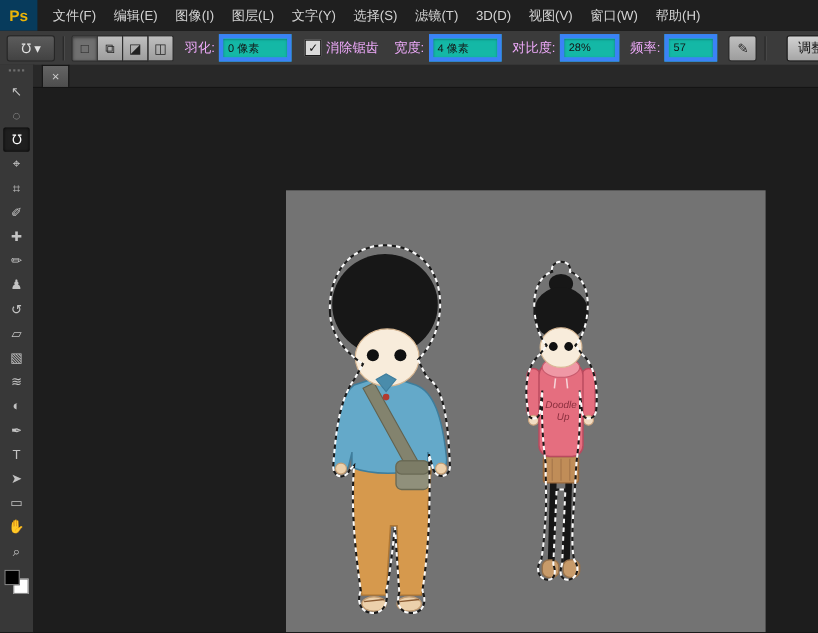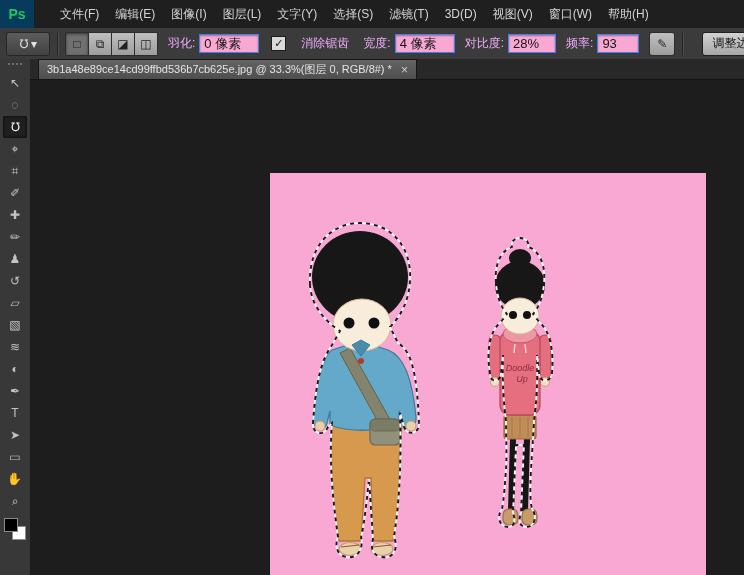--- a/index.html
+++ b/index.html
@@ -5,43 +5,43 @@
   html,body{margin:0;padding:0;background:#111;}
   #app{position:relative;width:744px;height:575px;overflow:hidden;
        font-family:"Liberation Sans",sans-serif;background:#1d1d1d;
        -webkit-user-select:none;user-select:none;}
 
   
   .menubar{position:absolute;left:0;top:0;width:744px;height:28px;
            background:#1f1f1f;border-bottom:1px solid #000;
            display:flex;align-items:stretch;}
   .ps-logo{width:34px;display:flex;align-items:center;justify-content:center;
-           background:#073b5c;color:#22c55e;font-size:14px;font-weight:bold;}
-  .menus{display:flex;align-items:center;padding-left:18px;}
+           background:#073b5c;color:#eab308;font-size:14px;font-weight:bold;}
+  .menus{display:flex;align-items:center;padding-left:6px;}
   .menu-item{padding:0 8px;font-size:12px;color:#d4d4d4;line-height:28px;cursor:default;white-space:nowrap;}
 
   
   .optionsbar{position:absolute;left:0;top:28px;width:744px;height:31px;
               background:#3b3b3b;border-bottom:1px solid #141414;
               display:flex;align-items:center;font-size:12px;color:#d0d0d0;white-space:nowrap;}
   .tool-preset{margin-left:6px;width:42px;height:22px;flex:none;
                background:linear-gradient(#5c5c5c,#424242);border:1px solid #262626;border-radius:3px;
                display:flex;align-items:center;justify-content:center;gap:3px;color:#e3e3e3;font-size:12px;}
   .ob-sep{width:1px;height:22px;background:#262626;margin:0 7px;box-shadow:1px 0 0 #4d4d4d;flex:none;}
   .mode-group{display:flex;flex:none;}
   .mode-btn{width:22px;height:22px;display:flex;align-items:center;justify-content:center;
             background:linear-gradient(#bfbfbf,#9d9d9d);border:1px solid #2c2c2c;border-left:none;
             color:#222;font-size:12px;}
   .mode-btn.first{border-left:1px solid #2c2c2c;border-radius:2px 0 0 2px;}
   .mode-btn.last{border-radius:0 2px 2px 0;}
   .mode-btn.active{background:#707070;box-shadow:inset 0 1px 3px rgba(0,0,0,.55);}
   .ob-label{margin:0 4px 0 10px;color:#f0abfc;}
-  .ob-well{height:17px;background:#f9a8d4;border:1px solid #3b82f6;
+  .ob-well{height:17px;background:#14b8a6;border:4px solid #3b82f6;
            box-shadow:inset 0 1px 2px rgba(0,0,0,.35);color:#141414;
-           display:flex;align-items:center;padding:0 4px;font-size:13px;flex:none;}
+           display:flex;align-items:center;padding:0 4px;font-size:10px;flex:none;}
   .checkbox{width:13px;height:13px;background:#dadada;border:1px solid #1c1c1c;flex:none;
             display:flex;align-items:center;justify-content:center;font-size:11px;color:#111;margin-left:12px;}
   .pen-toggle{margin-left:10px;width:24px;height:22px;flex:none;border-radius:3px;
               background:linear-gradient(#bfbfbf,#9d9d9d);border:1px solid #2c2c2c;
               display:flex;align-items:center;justify-content:center;color:#222;font-size:12px;}
   .refine-btn{margin-left:12px;height:22px;padding:0 9px;flex:none;
               background:linear-gradient(#d2d2d2,#a6a6a6);border:1px solid #1f1f1f;border-radius:3px;
               color:#111;font-size:12px;display:flex;align-items:center;}
 
   
@@ -58,21 +58,21 @@
   
   .tabbar{position:absolute;left:30px;top:59px;right:0;height:20px;background:#282828;
           border-bottom:1px solid #141414;display:flex;align-items:stretch;}
   .doc-tab{margin-left:8px;display:flex;align-items:center;gap:9px;padding:0 8px;
            background:linear-gradient(#646464,#4e4e4e);border:1px solid #161616;border-bottom:none;
            font-size:11px;color:#e4e4e4;white-space:nowrap;}
   .tab-close{color:#cfcfcf;font-size:12px;line-height:1;}
 
   
   .canvas{position:absolute;left:30px;top:80px;right:0;bottom:0;background:#1d1d1d;overflow:hidden;}
-  .image{position:absolute;left:240px;top:93px;width:436px;height:402px;background:#f9a8d4;}
+  .image{position:absolute;left:230px;top:93px;width:436px;height:402px;background:#737373;}
   .image svg{display:block;}
   .ants-b{fill:none;stroke:#1a1a1a;stroke-width:1.8;stroke-dasharray:4 4;}
   .ants-w{fill:none;stroke:#fafafa;stroke-width:1.8;stroke-dasharray:4 4;stroke-dashoffset:4;}
 </style>
 </head>
 <body>
 
 <div id="app">
 
   <div class="menubar">
@@ -100,27 +100,27 @@
     <div class="ob-sep"></div>
     <div class="mode-group">
       <div class="mode-btn first active">□</div>
       <div class="mode-btn">⧉</div>
       <div class="mode-btn">◪</div>
       <div class="mode-btn last">◫</div>
     </div>
     <span class="ob-label">羽化:</span>
     <div class="ob-well" style="width:50px">0 像素</div>
     <div class="checkbox">✓</div>
-    <span class="ob-label" style="margin-left:15px">消除锯齿</span>
+    <span class="ob-label" style="margin-left:4px">消除锯齿</span>
     <span class="ob-label">宽度:</span>
     <div class="ob-well" style="width:50px">4 像素</div>
     <span class="ob-label">对比度:</span>
     <div class="ob-well" style="width:38px">28%</div>
     <span class="ob-label">频率:</span>
-    <div class="ob-well" style="width:32px">93</div>
+    <div class="ob-well" style="width:32px">57</div>
     <div class="pen-toggle">
       <span>✎</span>
     </div>
     <div class="ob-sep"></div>
     <div class="refine-btn">调整边缘...</div>
   </div>
 
   <div class="toolpanel">
     <div class="grip"></div>
     <div class="tool">
@@ -184,21 +184,20 @@
         <span>⌕</span>
       </div>
     <div class="swatches">
       <div class="swatch-bg"></div>
       <div class="swatch-fg"></div>
     </div>
   </div>
 
   <div class="tabbar">
     <div class="doc-tab">
-      <span>3b1a48e89ce14cd99ffbd536b7cb625e.jpg @ 33.3%(图层 0, RGB/8#) *</span>
       <span class="tab-close">×</span>
     </div>
   </div>
 
   <div class="canvas">
     <div class="image">
       <svg viewBox="0 0 474 402" width="474" height="402">
 
         <g>
           <path d="M62,252 L132,252 L129,286 C131,316 127,346 123,368 L103,368 L101,305 L95,305 L91,368 L69,368 C64,340 60,300 62,252 Z" fill="#d6994d" stroke="#b07733" stroke-width="1.3"></path>

